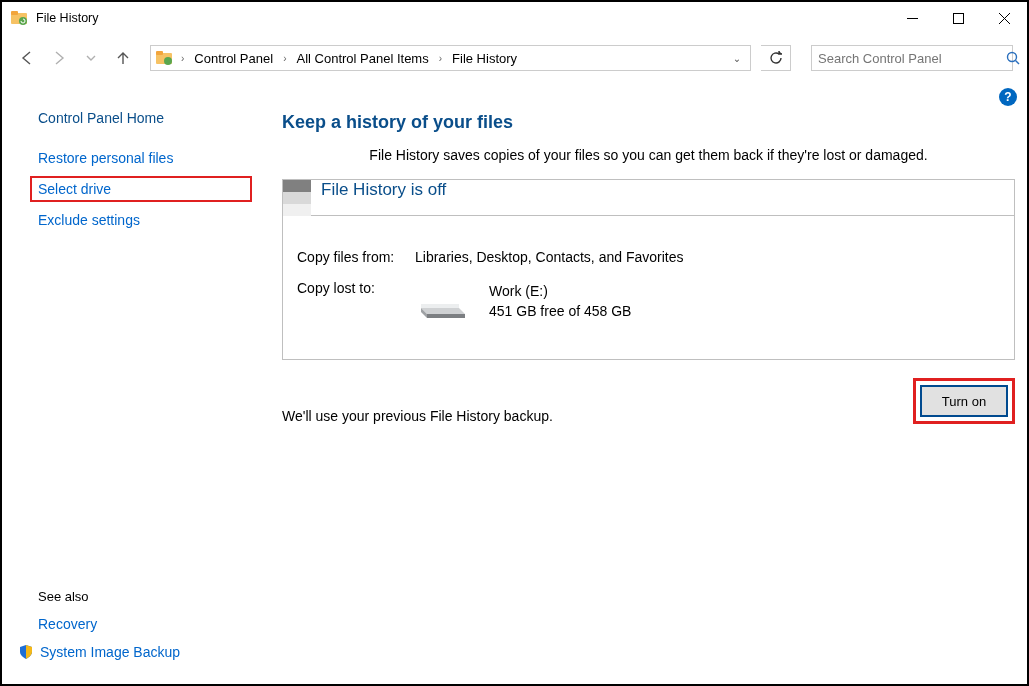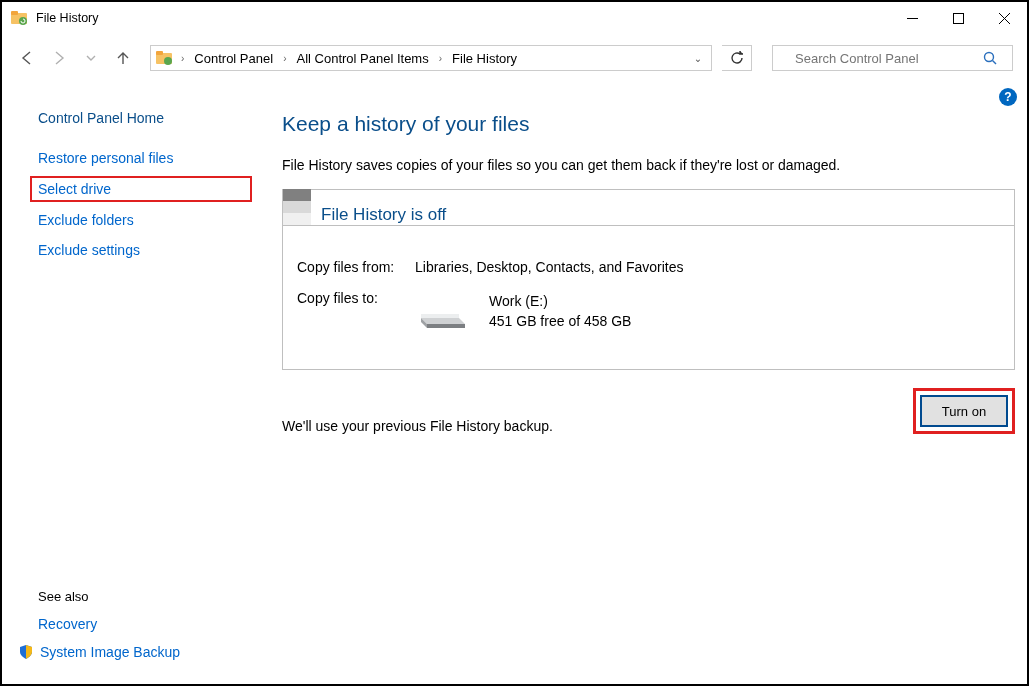--- a/index.html
+++ b/index.html
@@ -20,44 +20,44 @@
   .nav-arrow svg { stroke: #555; stroke-width: 1.4; fill: none; }
   .nav-arrow.disabled svg { stroke: #b0b0b0; }
   .addressbar { flex: 1; height: 26px; border: 1px solid #ccc; display: flex; align-items: center; padding: 0 4px; gap: 6px; font-size: 13px; color: #000; margin-left:6px;}
   .addressbar .folder-icon { width: 18px; height: 18px; }
   .addressbar .chev { color: #666; font-size: 10px; padding: 0 2px; }
   .addressbar .crumb { padding: 1px 2px; }
   .addressbar .spacer { flex: 1; }
   .addressbar .dd { width: 18px; text-align: center; color: #555; font-size:10px;}
   .refresh { width: 30px; height: 26px; border: 1px solid #ccc; border-left: none; display: flex; align-items: center; justify-content: center; margin-right: 10px; }
   .refresh svg { stroke: #333; stroke-width: 1.4; fill: none; }
-  .searchbox { width: 241px; height: 26px; border: 1px solid #ccc; display: flex; align-items: center; padding: 0 20px; gap: 10px; }
+  .searchbox { width: 202px; height: 26px; border: 1px solid #ccc; display: flex; align-items: center; padding: 0 4px; gap: 10px; }
   .searchbox input { flex: 1; border: none; outline: none; font-size: 13px; color: #555; background: transparent; }
   .searchbox .mag { width: 14px; height: 14px; }
 
   
   .help { position: absolute; right: 10px; top: 86px; width: 18px; height: 18px; border-radius: 50%; background: #0067c0; color: #fff; font-size: 12px; font-weight: bold; display: flex; align-items: center; justify-content: center; }
 
   
   .body { position: absolute; top: 92px; left: 0; right: 0; bottom: 0; display: flex; }
   .sidebar { width: 260px; padding: 16px 14px 12px 36px; display: flex; flex-direction: column; font-size: 14px; }
   .sidebar .home { color: #0a4e8a; margin-bottom: 24px; }
   .sidebar .link { color: #0066cc; margin-bottom: 14px; cursor: pointer; display: inline-block; }
   .sidebar .link.highlighted { outline: 2px solid #e02020; outline-offset: 2px; padding: 1px 4px; margin-left:-4px; }
   .sidebar .see-also { margin-top: auto; color: #000000; font-size: 13px; margin-bottom: 12px; }
   .sidebar .sia { color: #0066cc; margin-bottom: 12px; display: flex; align-items: center; gap: 6px; margin-left:-20px;}
   .sidebar .sia .shield { width: 16px; height: 16px; }
   .sidebar .rec {color:#0066cc; margin-bottom:12px;}
 
   .main { flex: 1; padding: 18px 12px 0 20px; font-size: 14px; color: #000; }
-  .main h1 { font-size: 21px; font-weight: 400; color: #0a4e8a; margin: 0 0 21px 0; }
-  .main .desc { margin-bottom: 16px; font-size: 14px;}
+  .main h1 { font-size: 18px; font-weight: 700; color: #0a4e8a; margin: 0 0 14px 0; }
+  .main .desc { margin-bottom: 16px; font-size: 14px; text-align: center;}
 
   .panel { border: 1px solid #bfbfbf; }
-  .panel-head { height: 36px; display: flex; align-items: flex-end; border-bottom: 1px solid #bfbfbf; }
+  .panel-head { height: 36px; display: flex; align-items: flex-start; border-bottom: 1px solid #bfbfbf; }
   .panel-head .icon-boxes { width: 28px; height: 36px; display:flex; flex-direction:column;}
   .panel-head .icon-boxes .b1 { flex:1; background:#808080;}
   .panel-head .icon-boxes .b2 { flex:1; background:#d9d9d9;}
   .panel-head .icon-boxes .b3 { flex:1; background:#f0f0f0;}
   .panel-head .ptitle { color: #0a4e8a; font-size: 17px; margin-left: 10px; }
   .panel-body { padding: 18px 14px 28px 14px; }
   .row { display: flex; margin-bottom: 10px; align-items: flex-start; margin-top: 15px; }
   .row .lab { width: 118px; }
   .drive { display: flex; align-items: center; gap: 18px; margin-top: 2px; }
   .drive-icon { width: 56px; height: 36px; position: relative; }
@@ -162,21 +162,20 @@
   </div>
 </div>
 
 <div class="help">?</div>
 
 <div class="body">
   <div class="sidebar">
     <div class="home">Control Panel Home</div>
     <span class="link">Restore personal files</span>
     <span class="link highlighted">Select drive</span>
-    <span class="link">Exclude folders</span>
     <span class="link">Exclude settings</span>
 
     <div class="see-also">See also</div>
     <div class="rec">Recovery</div>
     <div class="sia">
       <span class="shield">
         <svg viewBox="0 0 16 16">
             <path d="M8 1 L14 3 V8 C14 12 8 15 8 15 C8 15 2 12 2 8 V3 Z" fill="#1e6fd6"></path>
             <path d="M8 1 L14 3 V8 C14 12 8 15 8 15 V1 Z" fill="#f5b817"></path>
           </svg>
@@ -197,21 +196,21 @@
             <div class="b3"></div>
         </div>
         <div class="ptitle">File History is off</div>
       </div>
       <div class="panel-body">
         <div class="row">
           <div class="lab">Copy files from:</div>
           <div>Libraries, Desktop, Contacts, and Favorites</div>
         </div>
         <div class="row">
-          <div class="lab">Copy files to:</div>
+          <div class="lab">Copy lost to:</div>
           <div class="drive">
             <div class="drive-icon">
               <svg viewBox="0 0 56 36">
                   <polygon points="6,24 44,24 50,30 12,30" fill="#cfd1d3"></polygon>
                   <polygon points="6,24 12,30 12,34 6,28" fill="#9fa2a5"></polygon>
                   <polygon points="12,30 50,30 50,34 12,34" fill="#7c7f82"></polygon>
                   <polygon points="6,24 44,24 44,20 6,20" fill="#eceeef"></polygon>
                 </svg>
             </div>
             <div class="drive-text">

